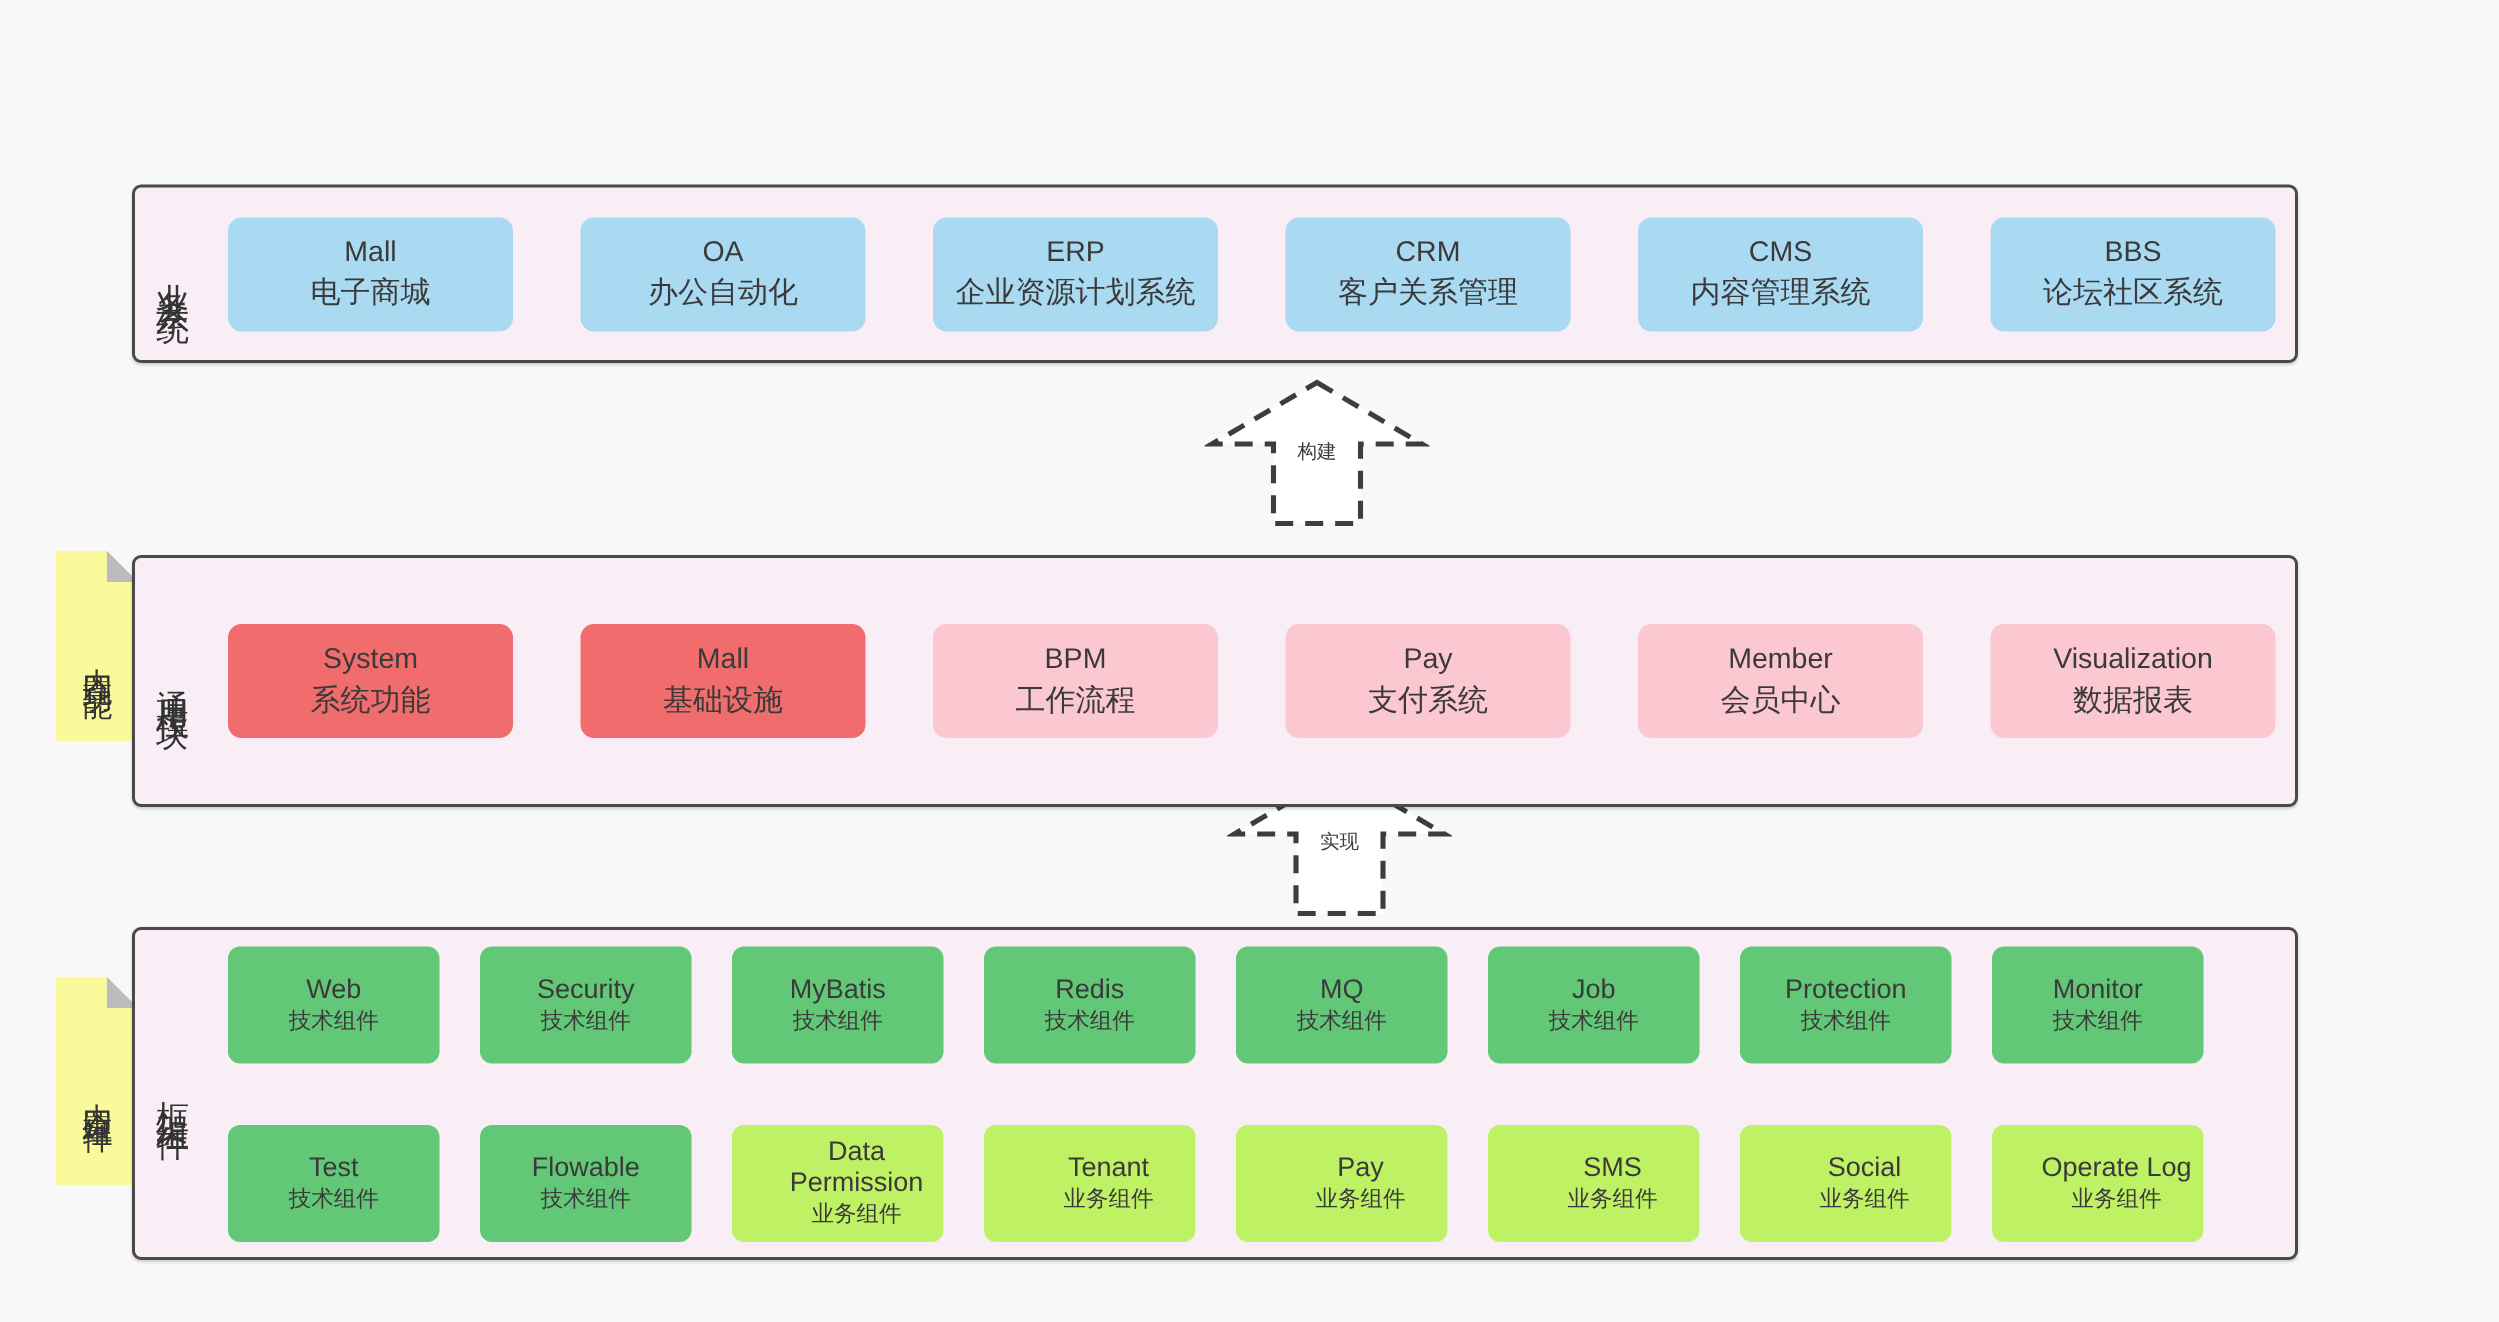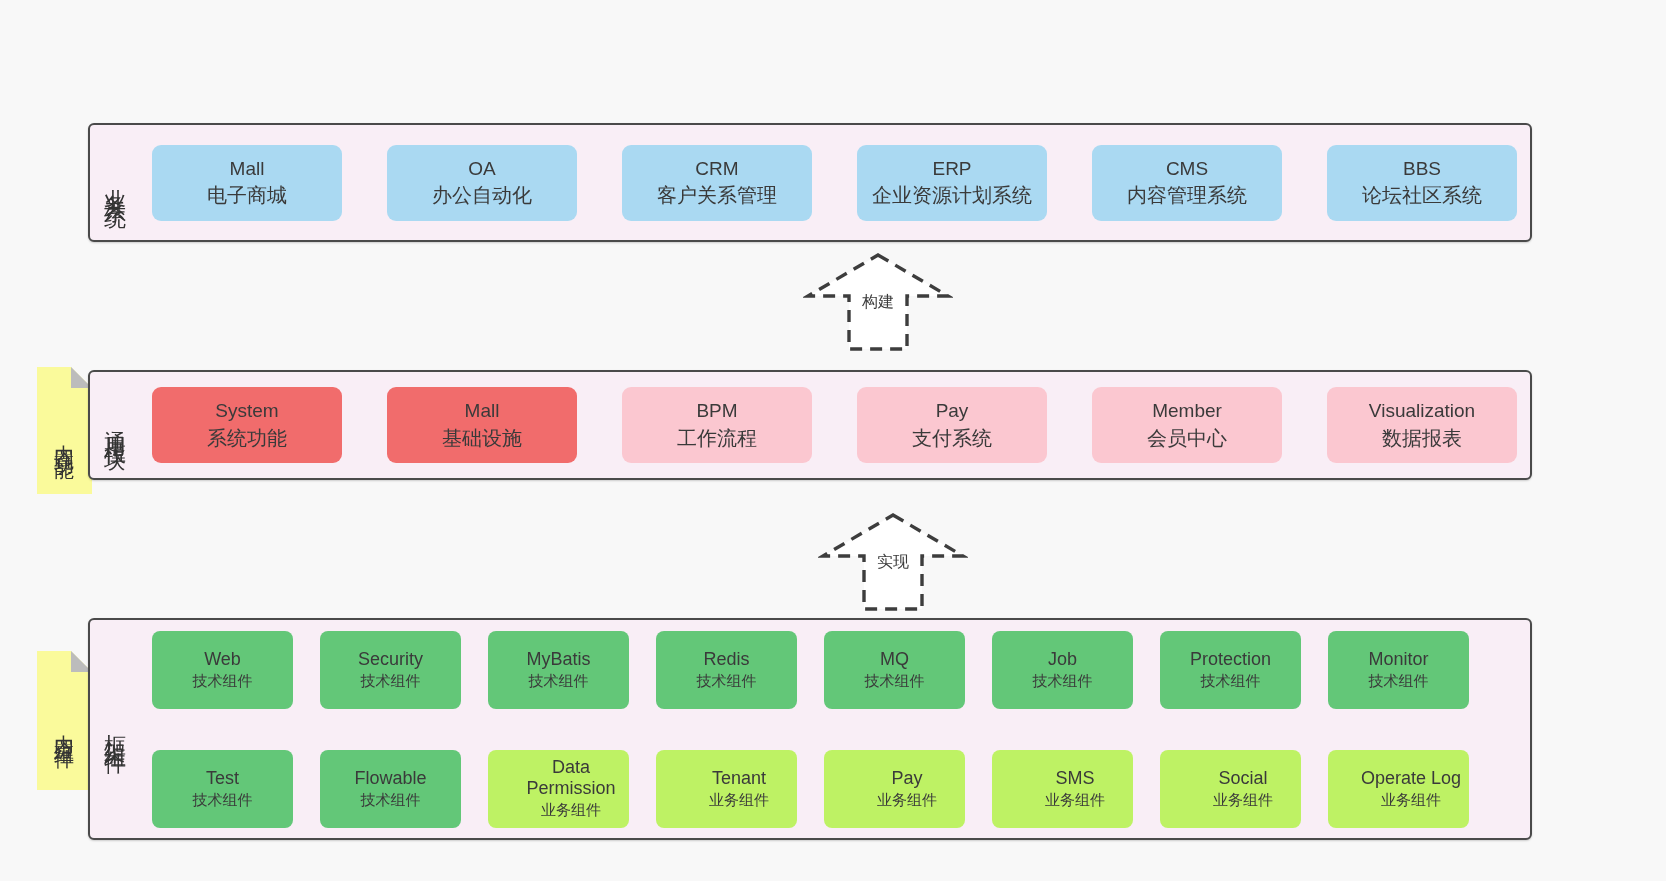--- a/index.html
+++ b/index.html
@@ -14,21 +14,21 @@
   .band {
     position:absolute; left:88px; width:1444px;
     background:#f9eef6;
     border:2px solid #4a4a4a; border-radius:6px;
     box-sizing:border-box;
     display:flex; align-items:center;
     z-index:2;
     box-shadow:0 1px 2px rgba(0,0,0,.18);
   }
   .band1 { top:123px; height:119px; }
-  .band2 { top:370px; height:110px; }
+  .band2 { top:370px; height:168px; }
   .band3 { top:618px; height:222px; }
 
   .band-label {
     writing-mode:vertical-rl; text-orientation:upright;
     font-size:22px; letter-spacing:6px; line-height:1;
     margin-left:14px; color:#333; flex:0 0 auto;
   }
 
   
   .boxes { display:flex; gap:45px; margin-left:26px; align-items:center; }
@@ -55,21 +55,21 @@
 
   
   .arrow { position:absolute; width:150px; height:100px; z-index:1; }
   .arrow1 { left:803px; top:252px; }
   .arrow2 { left:818px; top:512px; }
   .arrow svg { width:100%; height:100%; display:block; }
   .arrow polygon {
     fill:#ffffff; stroke:#3d3d3d; stroke-width:3.4;
     stroke-dasharray:12 8;
   }
-  .arrow-label { position:absolute; left:0; right:0; top:40px; text-align:center; font-size:16px; color:#3a3a3a; }
+  .arrow-label { position:absolute; left:0; right:0; top:40px; text-align:center; font-size:13px; color:#3a3a3a; }
   .arrow-label span { background:#ffffff; padding:0 3px; }
 
   
   .note { position:absolute; left:37px; width:55px; z-index:1; }
   .note1 { top:367px; height:127px; }
   .note2 { top:651px; height:139px; }
   .note-body {
     position:absolute; inset:0; background:#fafa9b;
     clip-path:polygon(0 0, calc(100% - 21px) 0, 100% 21px, 100% 100%, 0 100%);
     box-shadow:0 1px 2px rgba(0,0,0,.15);
@@ -114,26 +114,26 @@
     <div class="boxes">
       <div class="box blue">
         <div class="box-name">Mall</div>
         <div class="box-desc">电子商城</div>
       </div>
       <div class="box blue">
         <div class="box-name">OA</div>
         <div class="box-desc">办公自动化</div>
       </div>
       <div class="box blue">
+        <div class="box-name">ERP</div>
+        <div class="box-desc">企业资源计划系统</div>
+      </div>
+      <div class="box blue">
         <div class="box-name">CRM</div>
         <div class="box-desc">客户关系管理</div>
-      </div>
-      <div class="box blue">
-        <div class="box-name">ERP</div>
-        <div class="box-desc">企业资源计划系统</div>
       </div>
       <div class="box blue">
         <div class="box-name">CMS</div>
         <div class="box-desc">内容管理系统</div>
       </div>
       <div class="box blue">
         <div class="box-name">BBS</div>
         <div class="box-desc">论坛社区系统</div>
       </div>
     </div>

